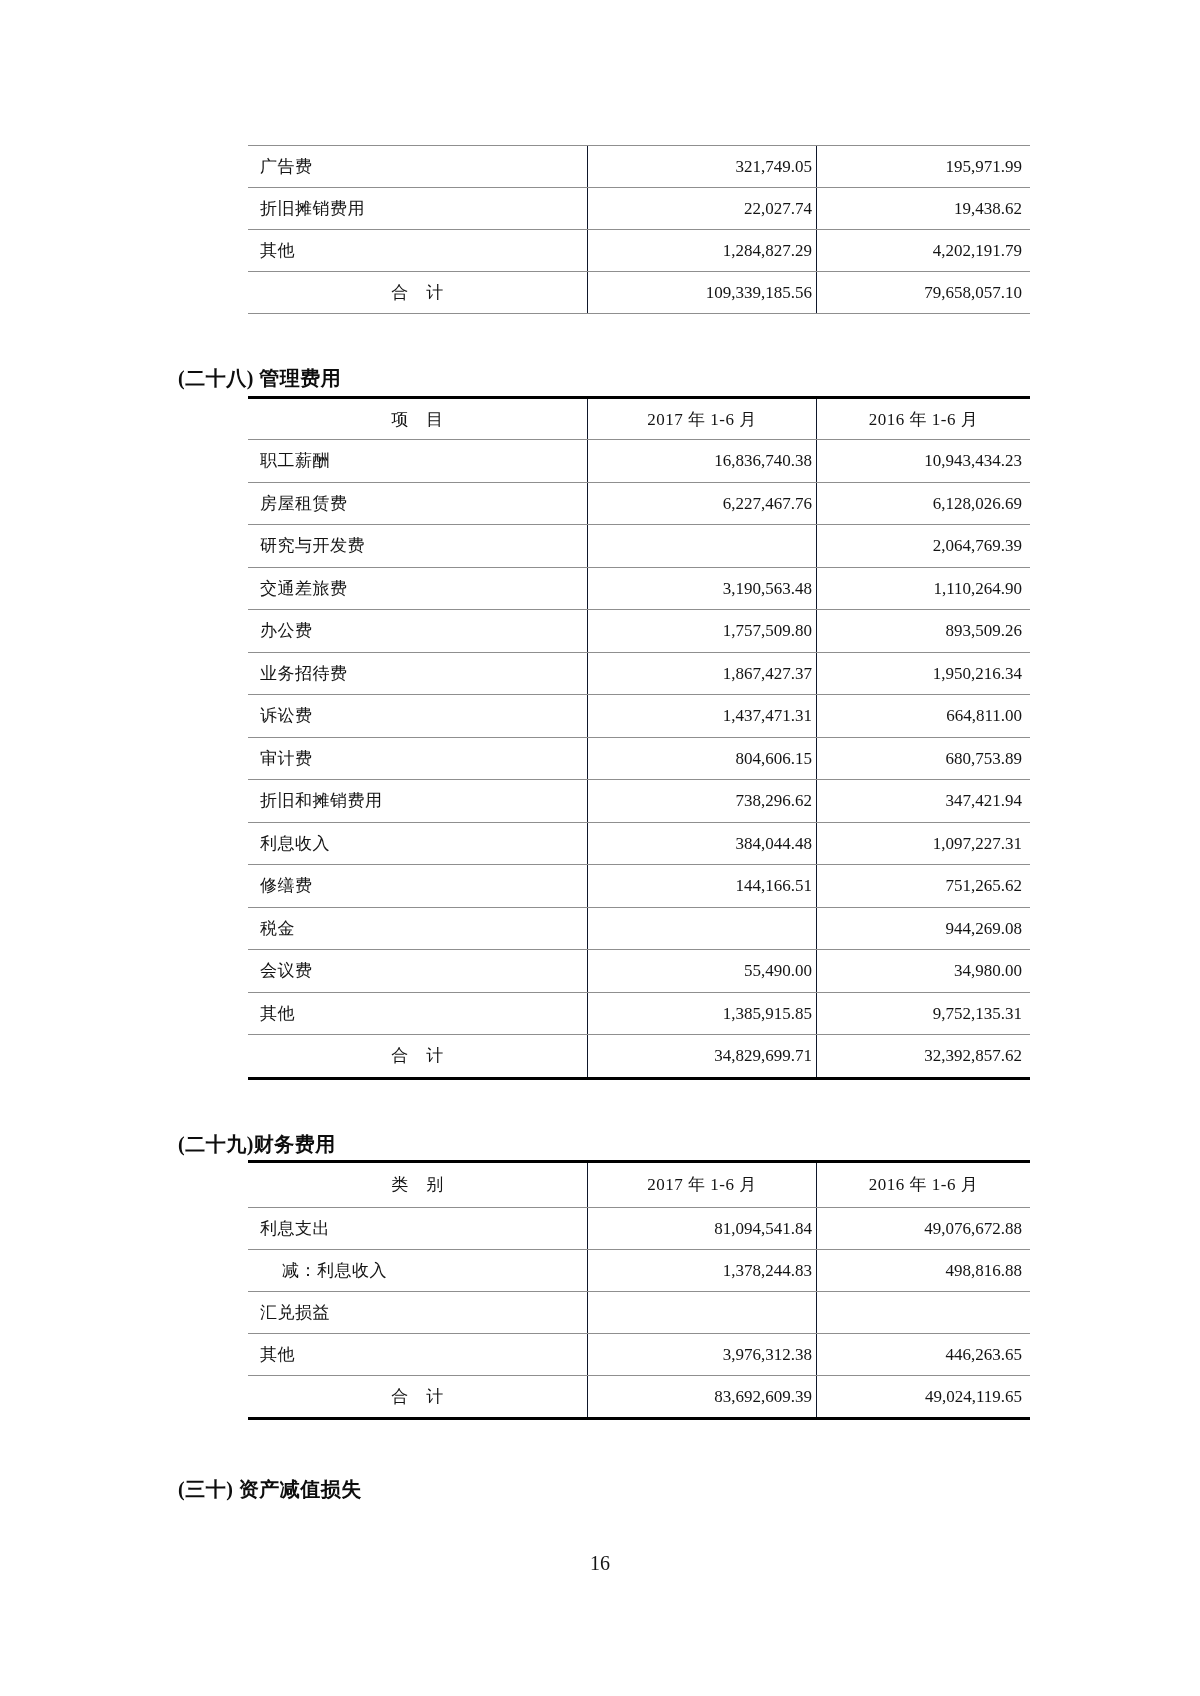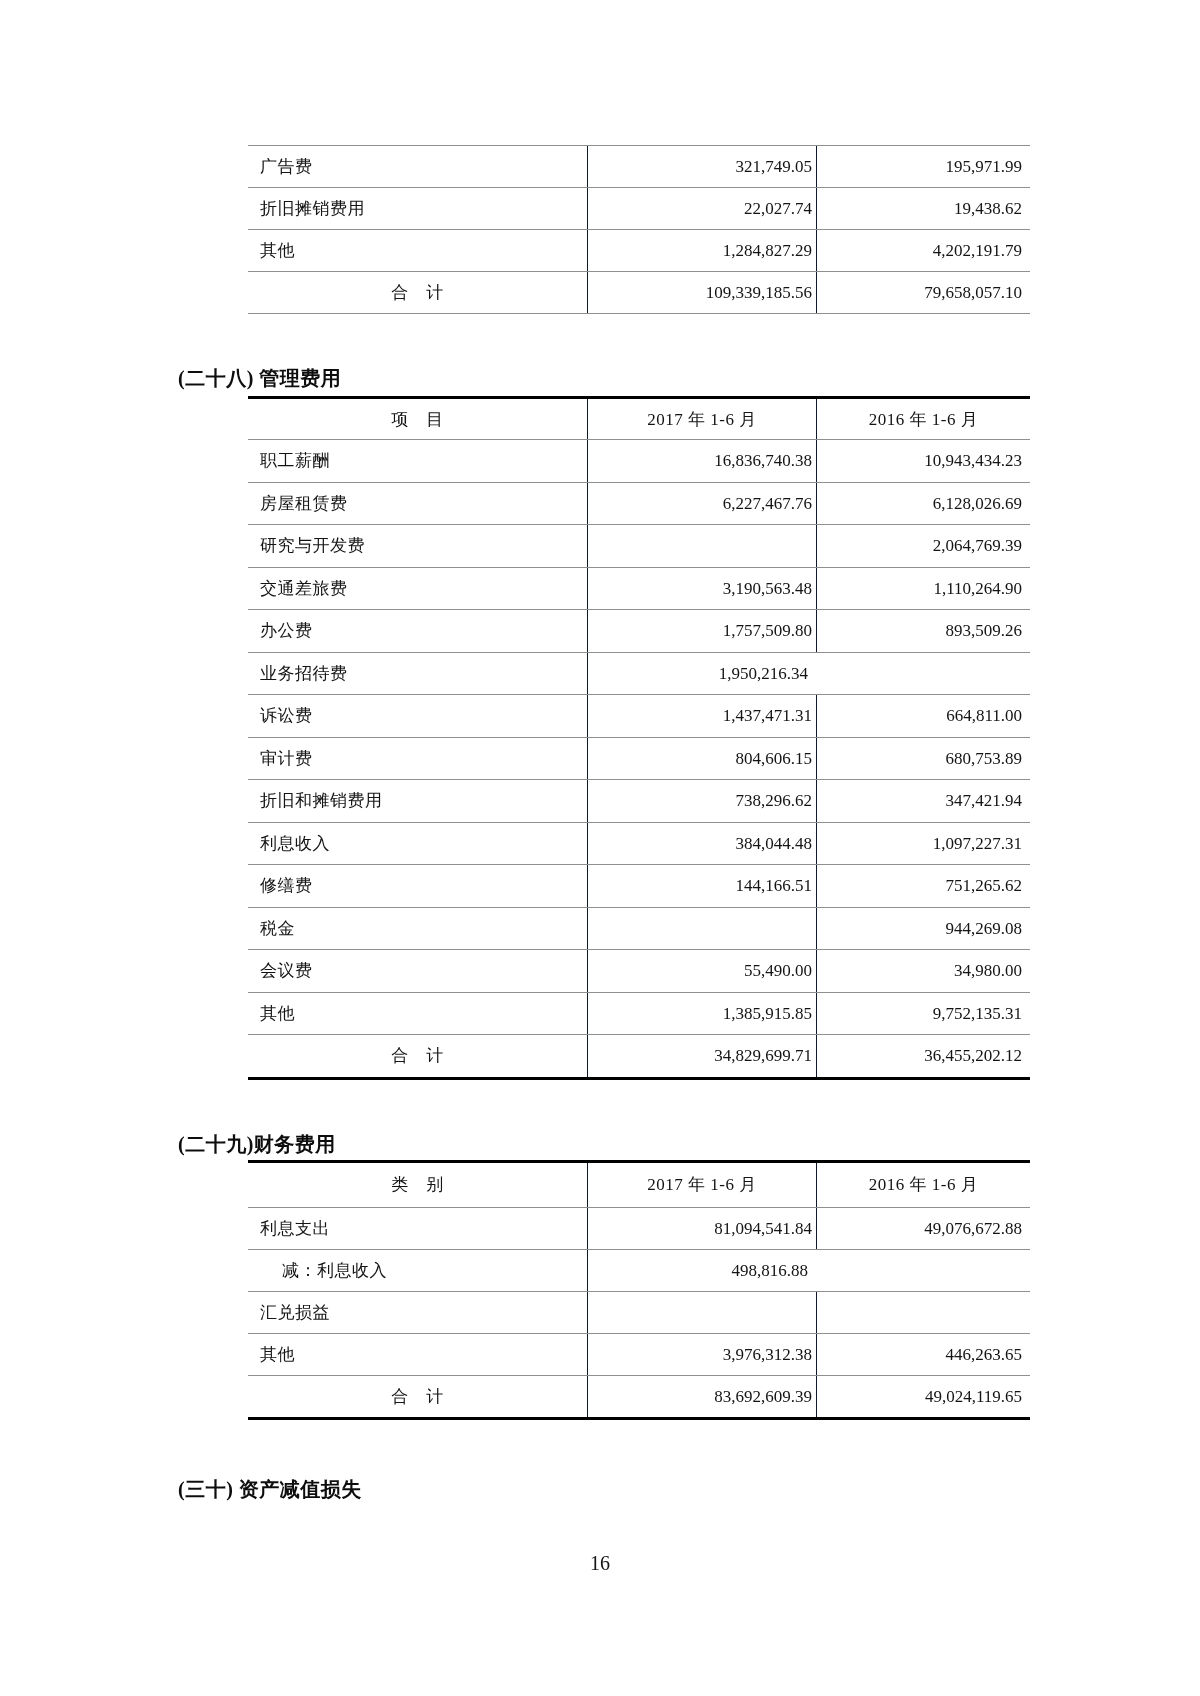--- a/index.html
+++ b/index.html
@@ -109,20 +109,21 @@
       <div class="cell c2 num">3,190,563.48</div>
       <div class="cell c3 num">1,110,264.90</div>
     </div>
     <div class="trow rtall">
       <div class="cell c1 lab">办公费</div>
       <div class="cell c2 num">1,757,509.80</div>
       <div class="cell c3 num">893,509.26</div>
     </div>
     <div class="trow rtall">
       <div class="cell c1 lab">业务招待费</div>
+      <div class="cell c2 num">1,867,427.37</div>
       <div class="cell c3 num">1,950,216.34</div>
     </div>
     <div class="trow rtall">
       <div class="cell c1 lab">诉讼费</div>
       <div class="cell c2 num">1,437,471.31</div>
       <div class="cell c3 num">664,811.00</div>
     </div>
     <div class="trow rtall">
       <div class="cell c1 lab">审计费</div>
       <div class="cell c2 num">804,606.15</div>
@@ -154,39 +155,40 @@
       <div class="cell c3 num">34,980.00</div>
     </div>
     <div class="trow rtall">
       <div class="cell c1 lab">其他</div>
       <div class="cell c2 num">1,385,915.85</div>
       <div class="cell c3 num">9,752,135.31</div>
     </div>
     <div class="trow rtall tend">
       <div class="cell c1 ctr">合　计</div>
       <div class="cell c2 num">34,829,699.71</div>
-      <div class="cell c3 num">36,455,202.12</div>
+      <div class="cell c3 num">32,392,857.62</div>
     </div>
   </section>
 
   <h2 class="sec s29">(二十九)财务费用</h2>
 
   <section class="tbl thick">
     <div class="trow hdrf">
       <div class="cell c1 ctr">类　别</div>
       <div class="cell c2 ctr">2017 年 1-6 月</div>
       <div class="cell c3 ctr">2016 年 1-6 月</div>
     </div>
     <div class="trow">
       <div class="cell c1 lab">利息支出</div>
       <div class="cell c2 num">81,094,541.84</div>
       <div class="cell c3 num">49,076,672.88</div>
     </div>
     <div class="trow">
       <div class="cell c1 lab ind">减：利息收入</div>
+      <div class="cell c2 num">1,378,244.83</div>
       <div class="cell c3 num">498,816.88</div>
     </div>
     <div class="trow">
       <div class="cell c1 lab">汇兑损益</div>
       <div class="cell c2 num"></div>
       <div class="cell c3 num"></div>
     </div>
     <div class="trow">
       <div class="cell c1 lab">其他</div>
       <div class="cell c2 num">3,976,312.38</div>

